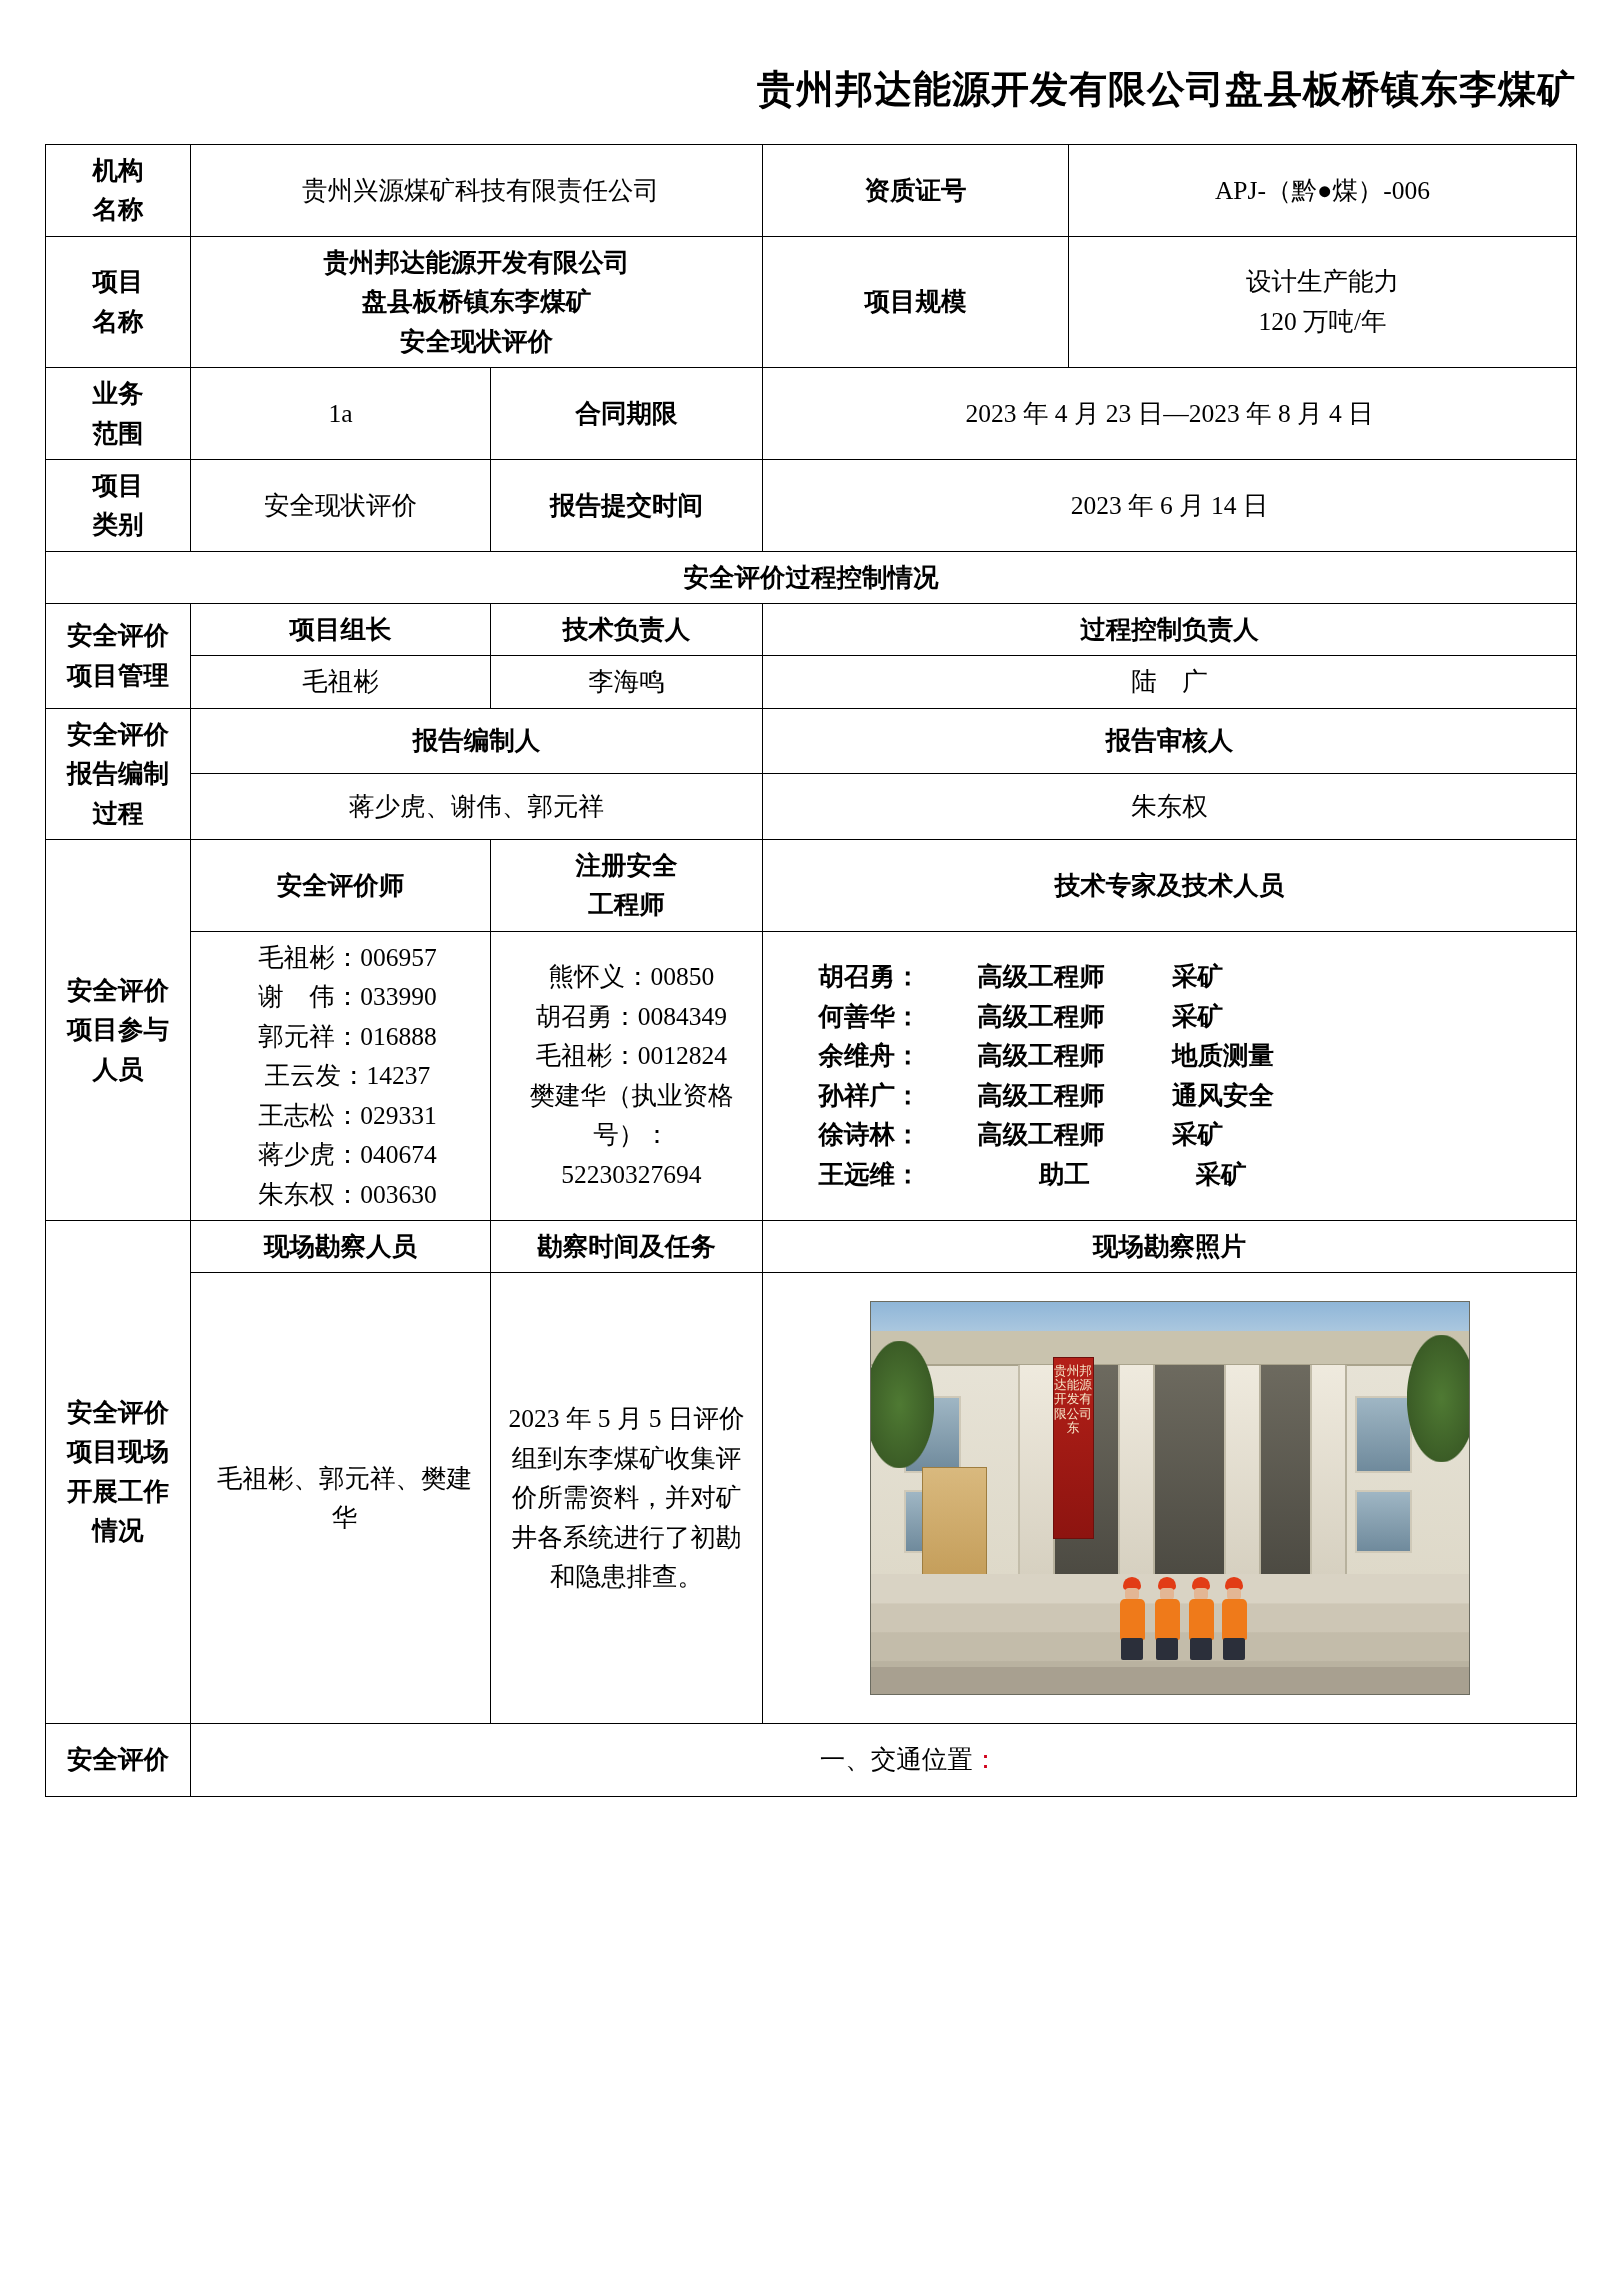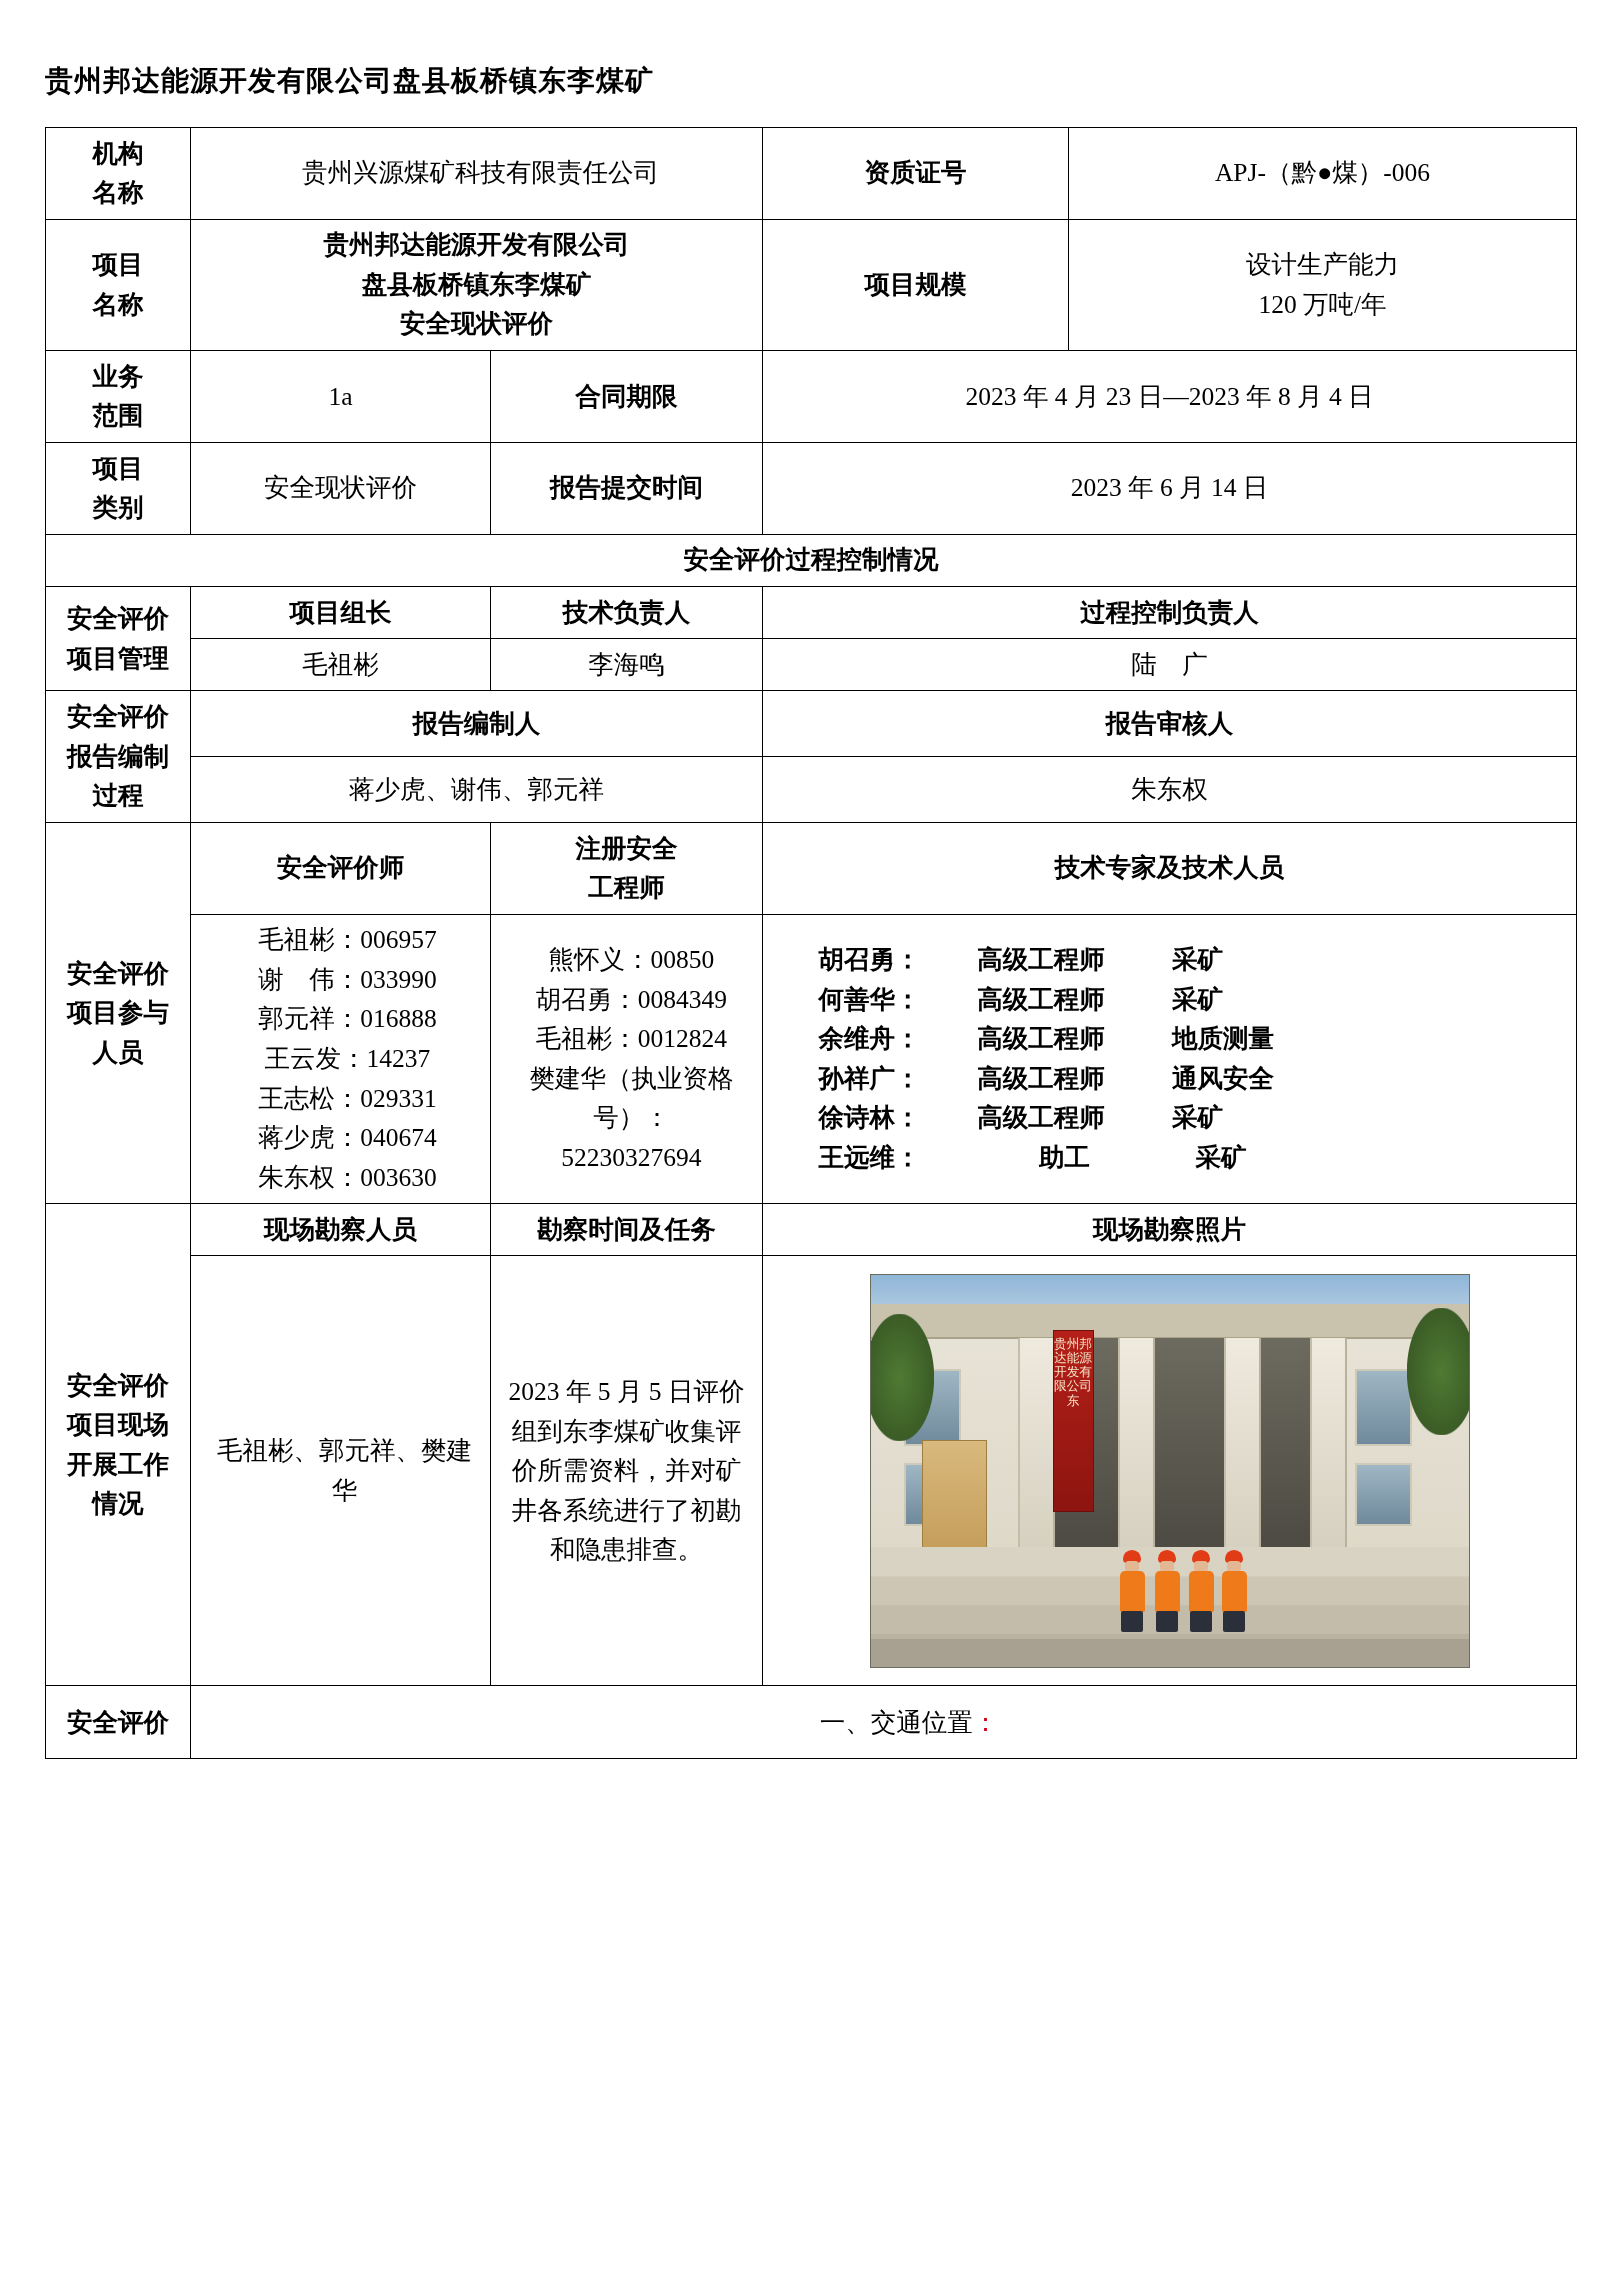--- a/index.html
+++ b/index.html
@@ -14,23 +14,23 @@
     color: #000000;
   }
   .page {
     width: 1621px;
     min-height: 2293px;
     box-sizing: border-box;
     padding: 57px 45px 0 45px;
     position: relative;
   }
   .doc-title {
-    text-align: left;
-    font-weight: bold;
-    font-size: 28px;
+    text-align: right;
+    font-weight: bold;
+    font-size: 38px;
     line-height: 1.72;
     letter-spacing: 1px;
   }
   .doc-title .line2 {
     display: block;
   }
   table.main {
     margin-top: 21.6px;
     border-collapse: collapse;
     width: 1531px;
@@ -112,21 +112,21 @@
     padding-left: 15.7px !important;
     font-size: 25.5px;
     line-height: 1.8;
   }
   .photo-cell {
     padding: 17.6px 9.8px !important;
   }
   .photo-frame {
     width: 598px;
     height: 392px;
-    margin: 0 auto;
+    margin: 10px auto;
     position: relative;
     overflow: hidden;
     border: 1px solid #6b6b60;
     background: linear-gradient(#bcd3e6, #dfe7ea 42%, #cdc7b6 43%, #d8d2c2);
   }
   
   .ph-sky {
     position: absolute; left: 0; top: 0; width: 100%; height: 45px;
     background: linear-gradient(#8fb6d8, #b9d0e2);
   }

